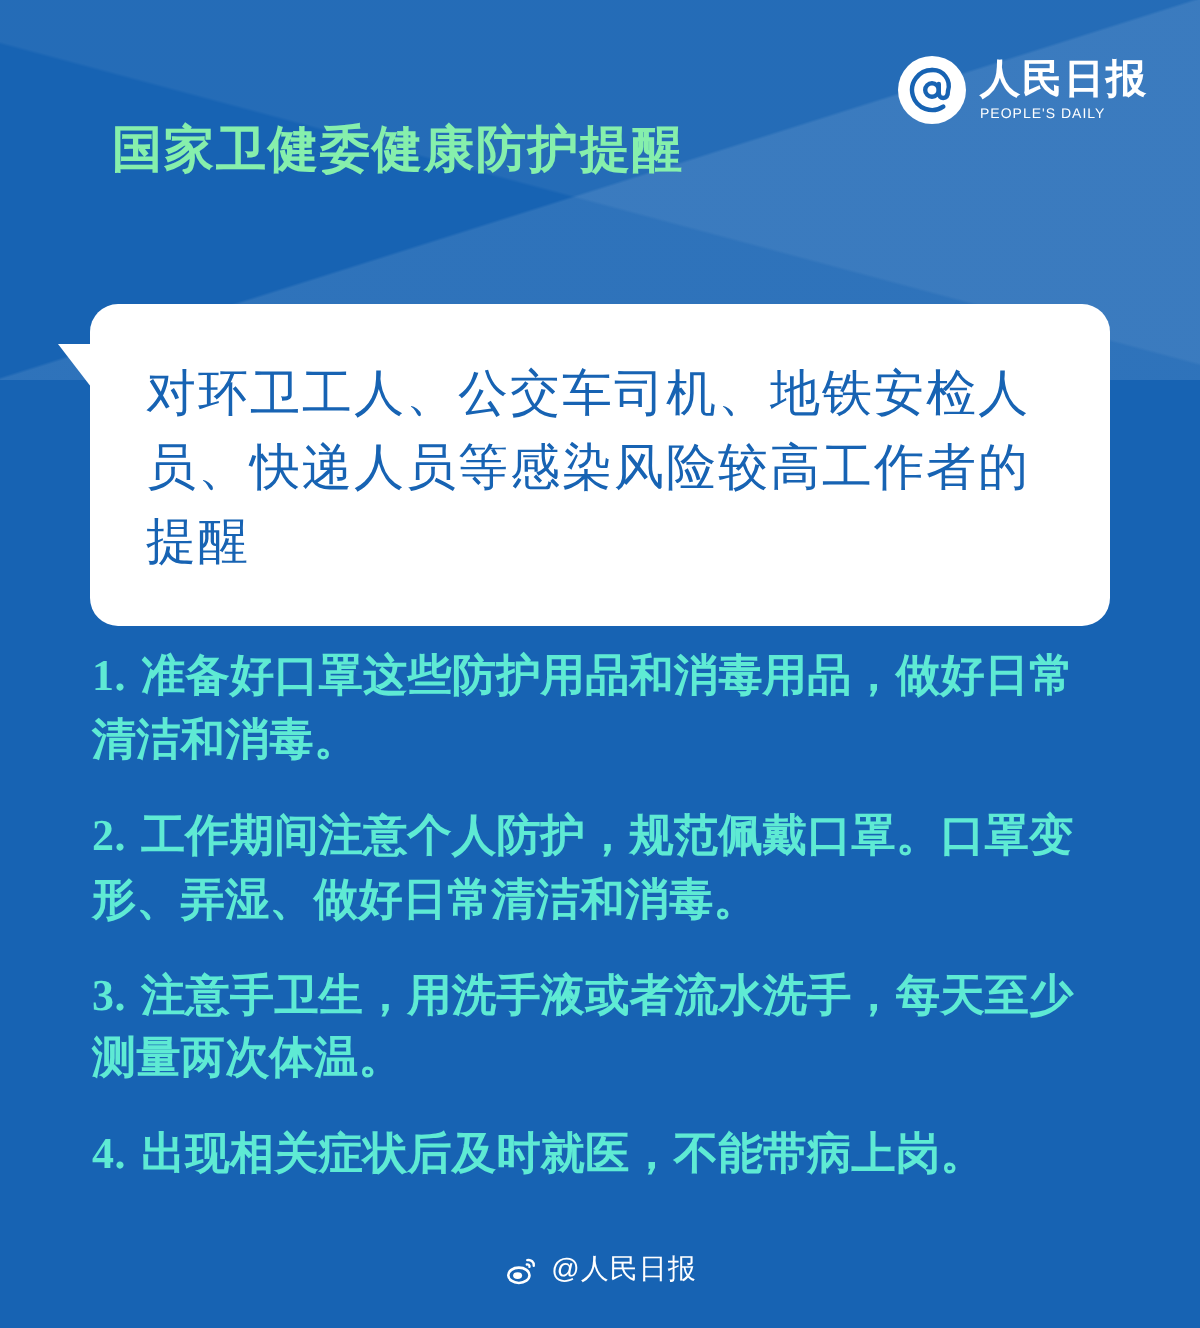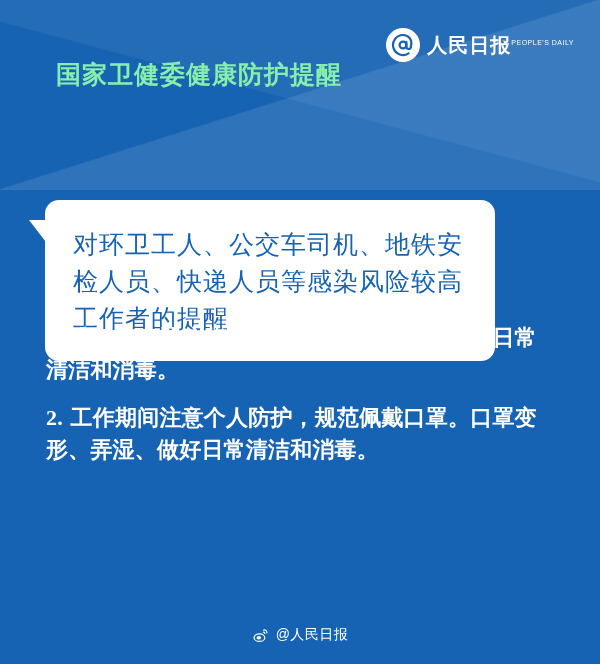--- a/index.html
+++ b/index.html
@@ -53,21 +53,21 @@
     color: #1763b3;
     display: flex;
     align-items: center;
     justify-content: center;
     font-size: 21px;
     font-weight: bold;
     line-height: 1;
     position: relative;
   }
   .logo-badge svg { display:block; }
-  .logo-text { display: flex; flex-direction: row; line-height: 1; }
+  .logo-text { display: flex; flex-direction: column; line-height: 1; }
   .logo-cn {
     font-size: 20px;
     font-weight: bold;
     letter-spacing: 1px;
   }
   .logo-en {
     font-size: 7px;
     letter-spacing: 0.5px;
     margin-top: 4px;
   }
@@ -82,26 +82,25 @@
     font-weight: bold;
     letter-spacing: 1px;
     font-family: "Liberation Serif", serif;
   }
 
   
   .bubble {
     position: absolute;
     left: 45px;
     top: 152px;
-    width: 450px;
+    width: 510px;
     background: #ffffff;
     border-radius: 14px;
     padding: 26px 28px 24px 28px;
     color: #1763b3;
-    margin-top: 48px;
   }
   .bubble-tail {
     position: absolute;
     left: -16px;
     top: 20px;
     width: 0; height: 0;
     border-top: 0 solid transparent;
     border-right: 20px solid #ffffff;
     border-bottom: 26px solid transparent;
   }
@@ -113,21 +112,21 @@
     font-family: "DejaVu Sans", sans-serif;
     font-weight: 500;
   }
 
   
   .list {
     position: absolute;
     left: 46px;
     top: 322px;
     width: 512px;
-    color: #ffffff;
+    color: #5eead4;
   }
   .item {
     font-family: "Liberation Serif", serif;
     font-size: 22px;
     font-weight: bold;
     line-height: 1.45;
     margin-bottom: 16px;
     letter-spacing: 0.2px;
   }
   .item-num { margin-right: 2px; }
@@ -181,20 +180,28 @@
   </div>
 
   <div class="list">
     <div class="item">
       <span class="item-num">1.</span>
       <span>准备好口罩这些防护用品和消毒用品，做好日常清洁和消毒。</span>
     </div>
     <div class="item">
       <span class="item-num">2.</span>
       <span>工作期间注意个人防护，规范佩戴口罩。口罩变形、弄湿、做好日常清洁和消毒。</span>
+    </div>
+    <div class="item">
+      <span class="item-num">3.</span>
+      <span>注意手卫生，用洗手液或者流水洗手，每天至少测量两次体温。</span>
+    </div>
+    <div class="item">
+      <span class="item-num">4.</span>
+      <span>出现相关症状后及时就医，不能带病上岗。</span>
     </div>
   </div>
 
   <div class="footer">
     <span class="weibo-icon">
       <svg width="17" height="17" viewBox="0 0 24 24" aria-hidden="true">
         <ellipse cx="10.5" cy="15" rx="7.5" ry="5.4" fill="none" stroke="#ffffff" stroke-width="1.8"></ellipse>
         <ellipse cx="9.6" cy="15.2" rx="3.2" ry="2.4" fill="#ffffff"></ellipse>
         <path d="M16.4 4.3c2.6-.6 5 1.4 4.6 4" fill="none" stroke="#ffffff" stroke-width="1.7" stroke-linecap="round"></path>
         <path d="M16.1 7.4c1.1-.3 2.1.6 1.9 1.7" fill="none" stroke="#ffffff" stroke-width="1.7" stroke-linecap="round"></path>

